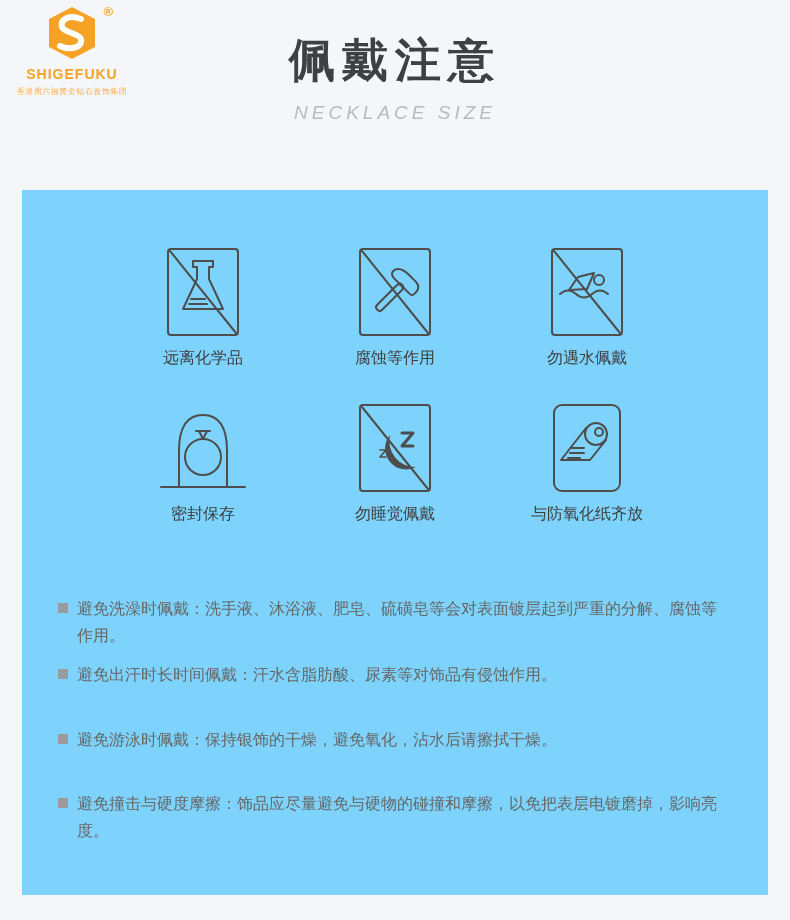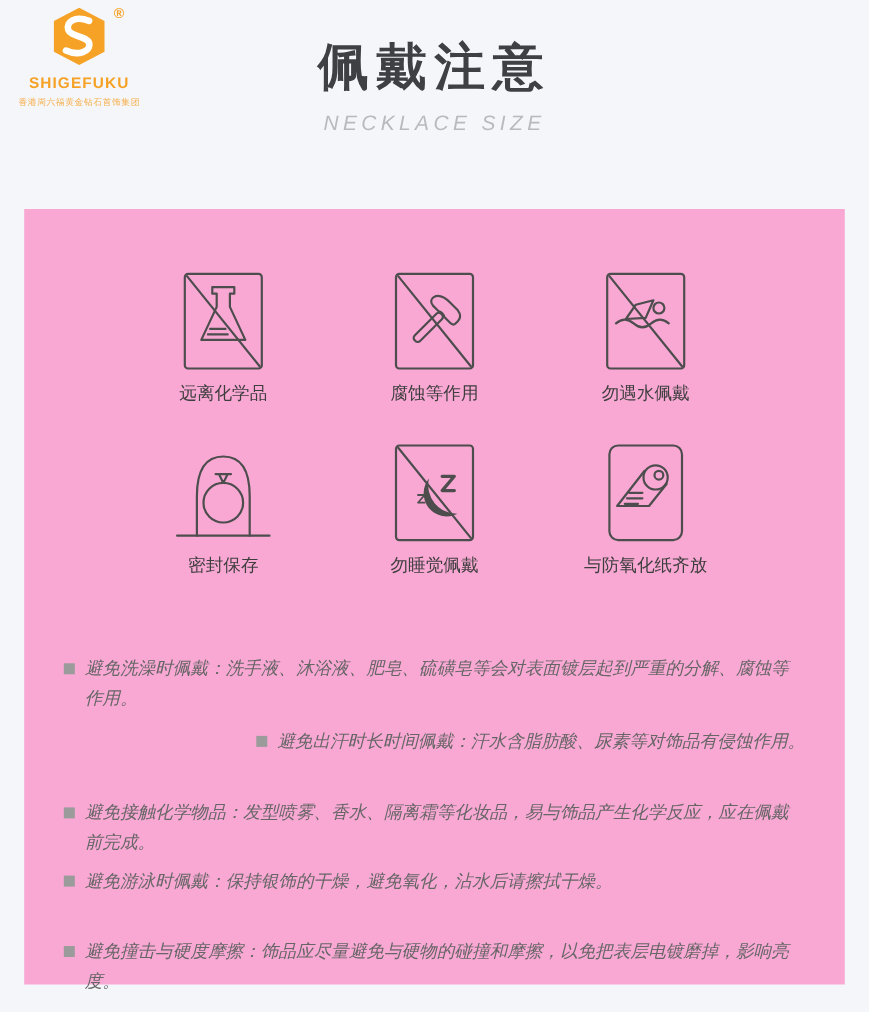--- a/index.html
+++ b/index.html
@@ -16,44 +16,44 @@
   .brand{ color:#f5a227; font-size:14px; font-weight:bold; letter-spacing:1px; margin-top:2px; }
   .tagline{ color:#f6b04e; font-size:8px; margin-top:4px; letter-spacing:.5px; white-space:nowrap; }
   
   .top{ position:relative; height:190px; }
   .title-wrap{ text-align:center; padding-top:30px; }
   .page-title{ font-size:46px; font-weight:600; color:#3f4043; letter-spacing:7px; }
   .page-subtitle{ margin-top:10px; font-size:19px; color:#b9babd; letter-spacing:4px; font-weight:400;font-style:italic; }
   
   .card{
     position:absolute; left:22px; top:190px; width:746px; height:705px;
-    background:#f9a8d4;
+    background:#7dd3fc;
   }
   
   .icon-grid{
     display:grid; grid-template-columns:repeat(3,192px);
     justify-content:center; row-gap:32px; padding-top:55px;
   }
   .icon-cell{ text-align:center; }
   .icon-box{ height:92px; display:flex; align-items:flex-end; justify-content:center; }
   .icon-box svg{ display:block; }
   .icon-label{ margin-top:11px; font-size:16px; color:#3e3e3e; }
   .stroke{ fill:none; stroke:#4d4d4d; stroke-width:2; stroke-linecap:round; stroke-linejoin:round; }
   .thick{ stroke-width:3; }
   .thin{ stroke-width:1.6; }
   .filled{ fill:#4d4d4d; stroke:none; }
   
   .notes{ list-style:none; margin-top:70px; padding:0 36px 0 36px; }
-  .note{ display:flex; align-items:flex-start;font-style:italic; }
+  .note{ display:flex; align-items:flex-start; }
   .note .sq{
     flex:0 0 10px; width:10px; height:10px; background:#9b9b9b; margin-top:8px; margin-right:9px;
   }
   .note .txt{ font-size:16px; line-height:27px; color:#666666; max-width:668px; }
   .gap-a{ margin-bottom:12px; }
-  .gap-b{ margin-bottom:38px;justify-content:flex-end; }
+  .gap-b{ margin-bottom:38px; }
   .gap-c{ margin-bottom:8px; }
   .gap-d{ margin-bottom:37px; }
 </style>
 </head>
 <body>
 
 <div class="page">
 
   <header class="top">
 
@@ -160,24 +160,20 @@
 
     <ul class="notes">
       <li class="note gap-a">
         <span class="sq"></span>
         <div class="txt">避免洗澡时佩戴：洗手液、沐浴液、肥皂、硫磺皂等会对表面镀层起到严重的分解、腐蚀等作用。</div>
       </li>
       <li class="note gap-b">
         <span class="sq"></span>
         <div class="txt">避免出汗时长时间佩戴：汗水含脂肪酸、尿素等对饰品有侵蚀作用。</div>
       </li>
-      <li class="note gap-c">
-        <span class="sq"></span>
-        <div class="txt">避免接触化学物品：发型喷雾、香水、隔离霜等化妆品，易与饰品产生化学反应，应在佩戴前完成。</div>
-      </li>
       <li class="note gap-d">
         <span class="sq"></span>
         <div class="txt">避免游泳时佩戴：保持银饰的干燥，避免氧化，沾水后请擦拭干燥。</div>
       </li>
       <li class="note">
         <span class="sq"></span>
         <div class="txt">避免撞击与硬度摩擦：饰品应尽量避免与硬物的碰撞和摩擦，以免把表层电镀磨掉，影响亮度。</div>
       </li>
     </ul>
 

